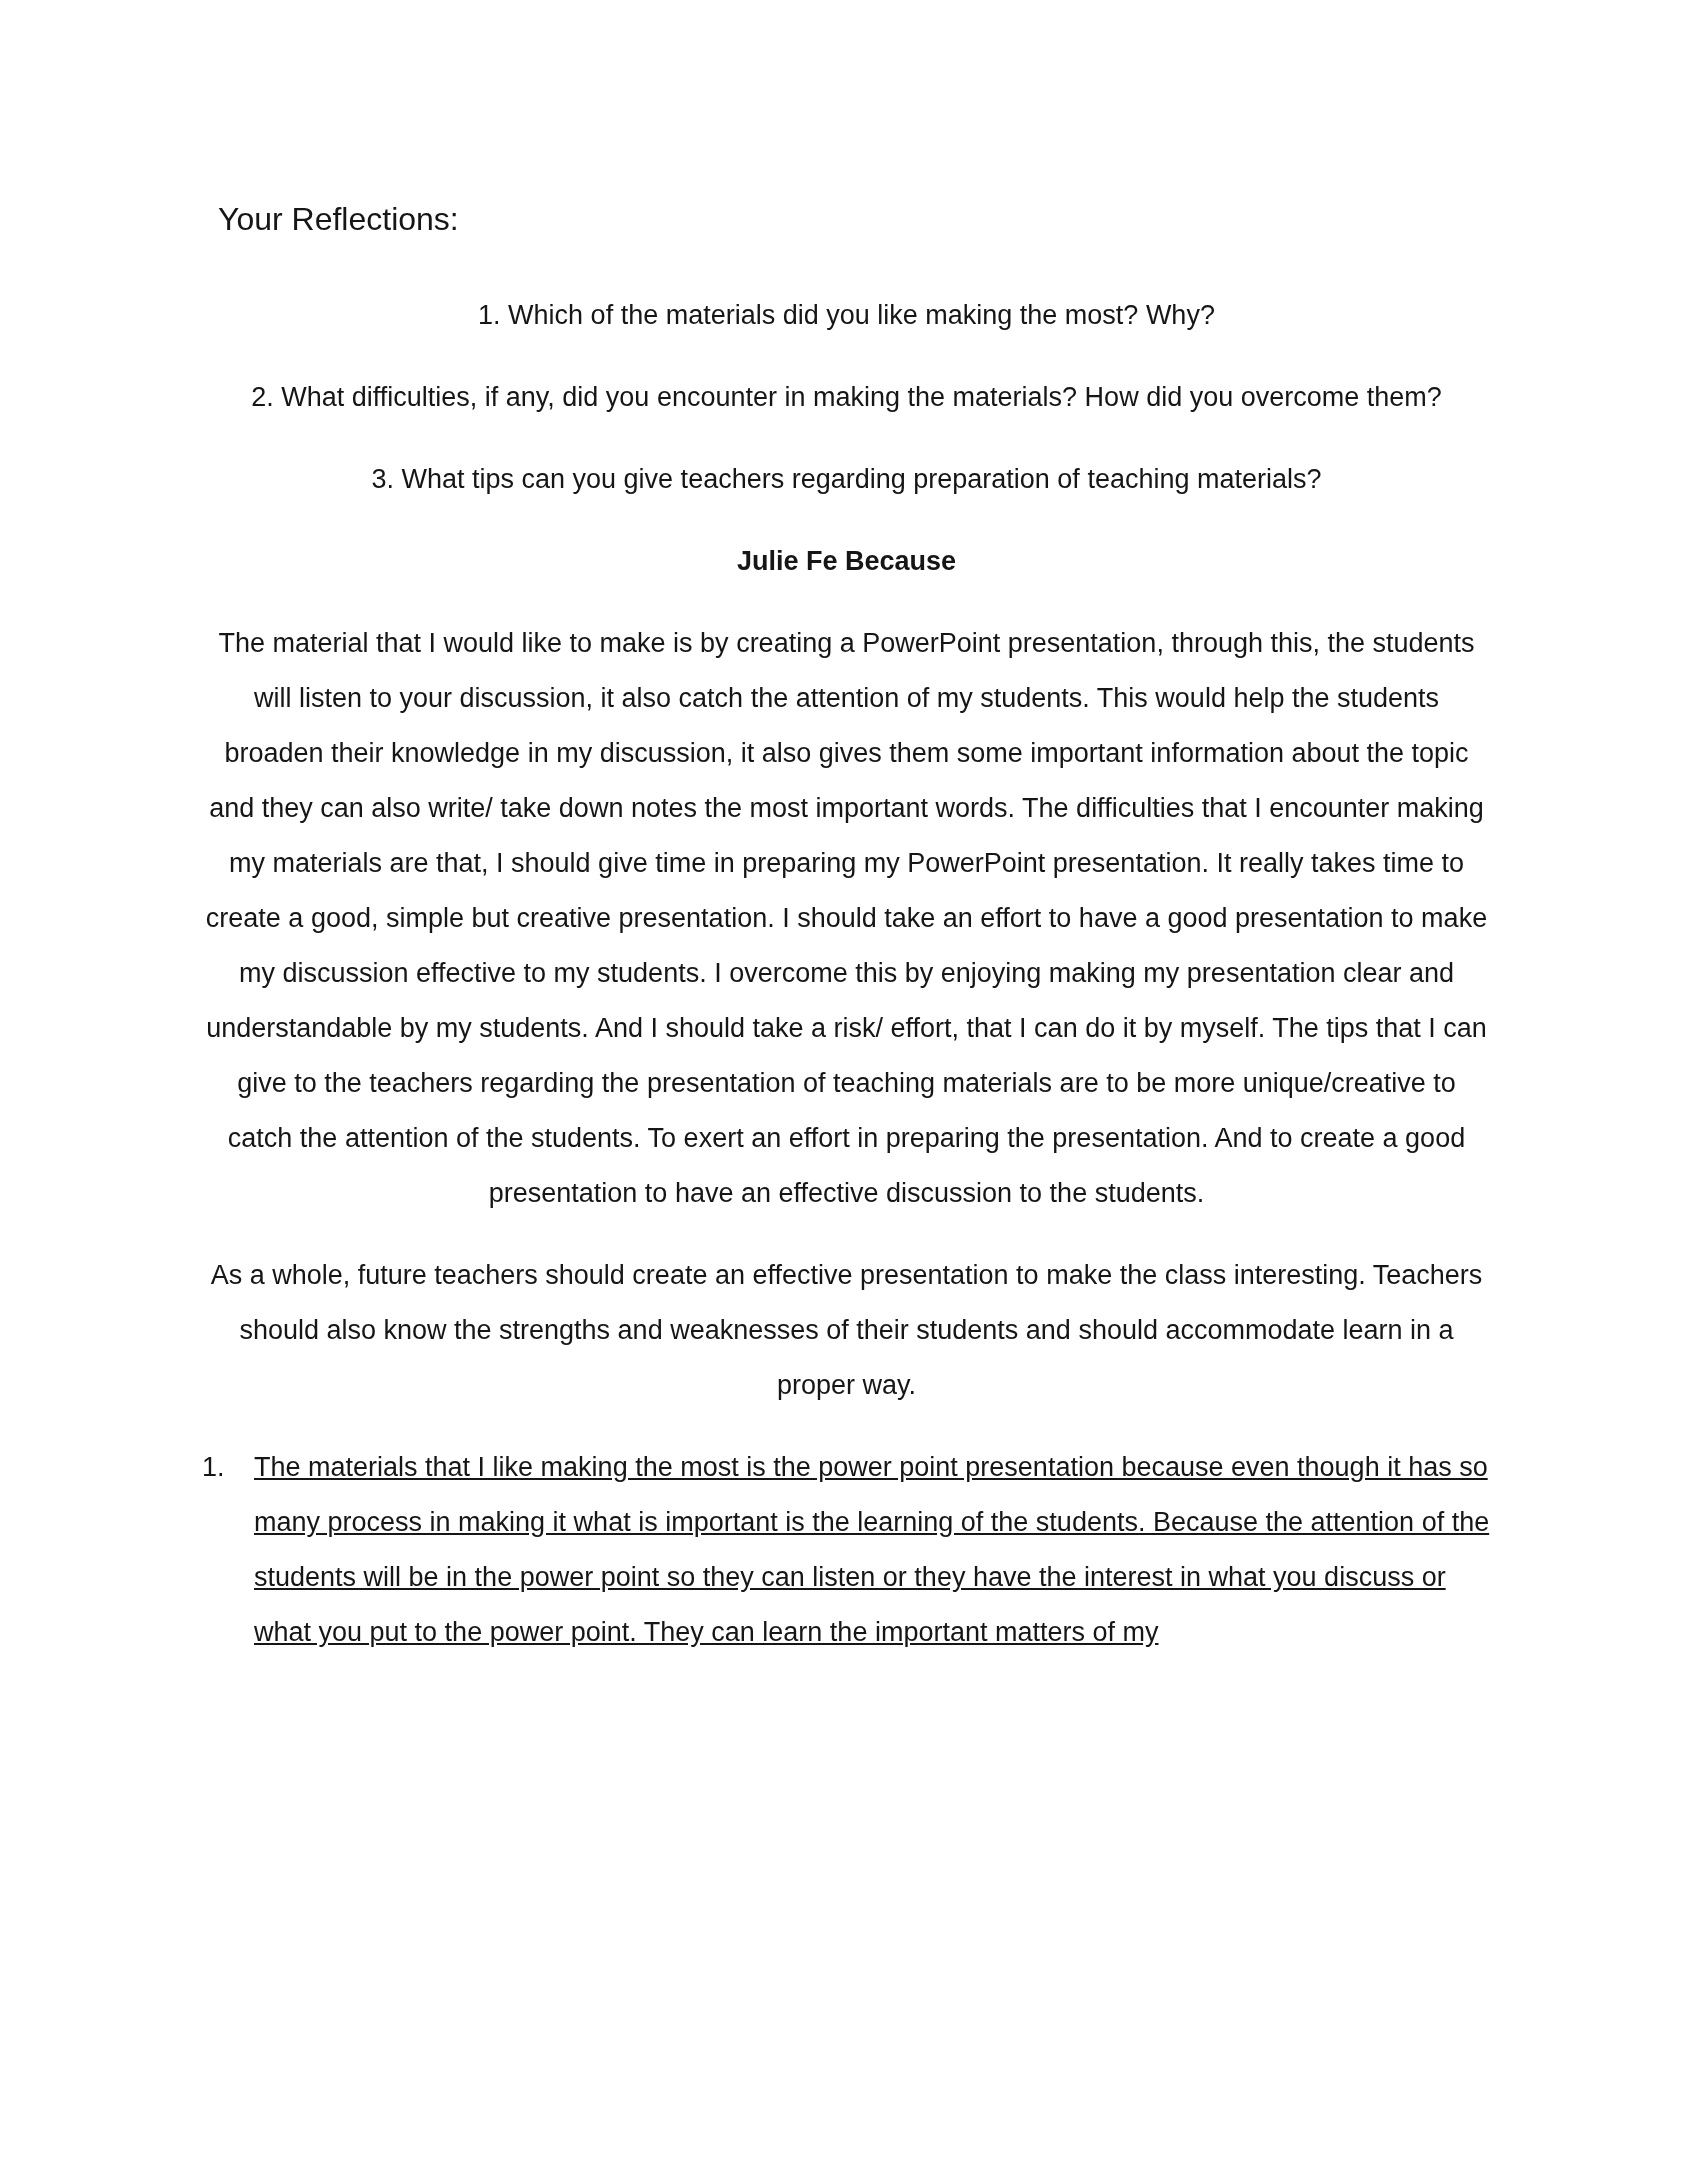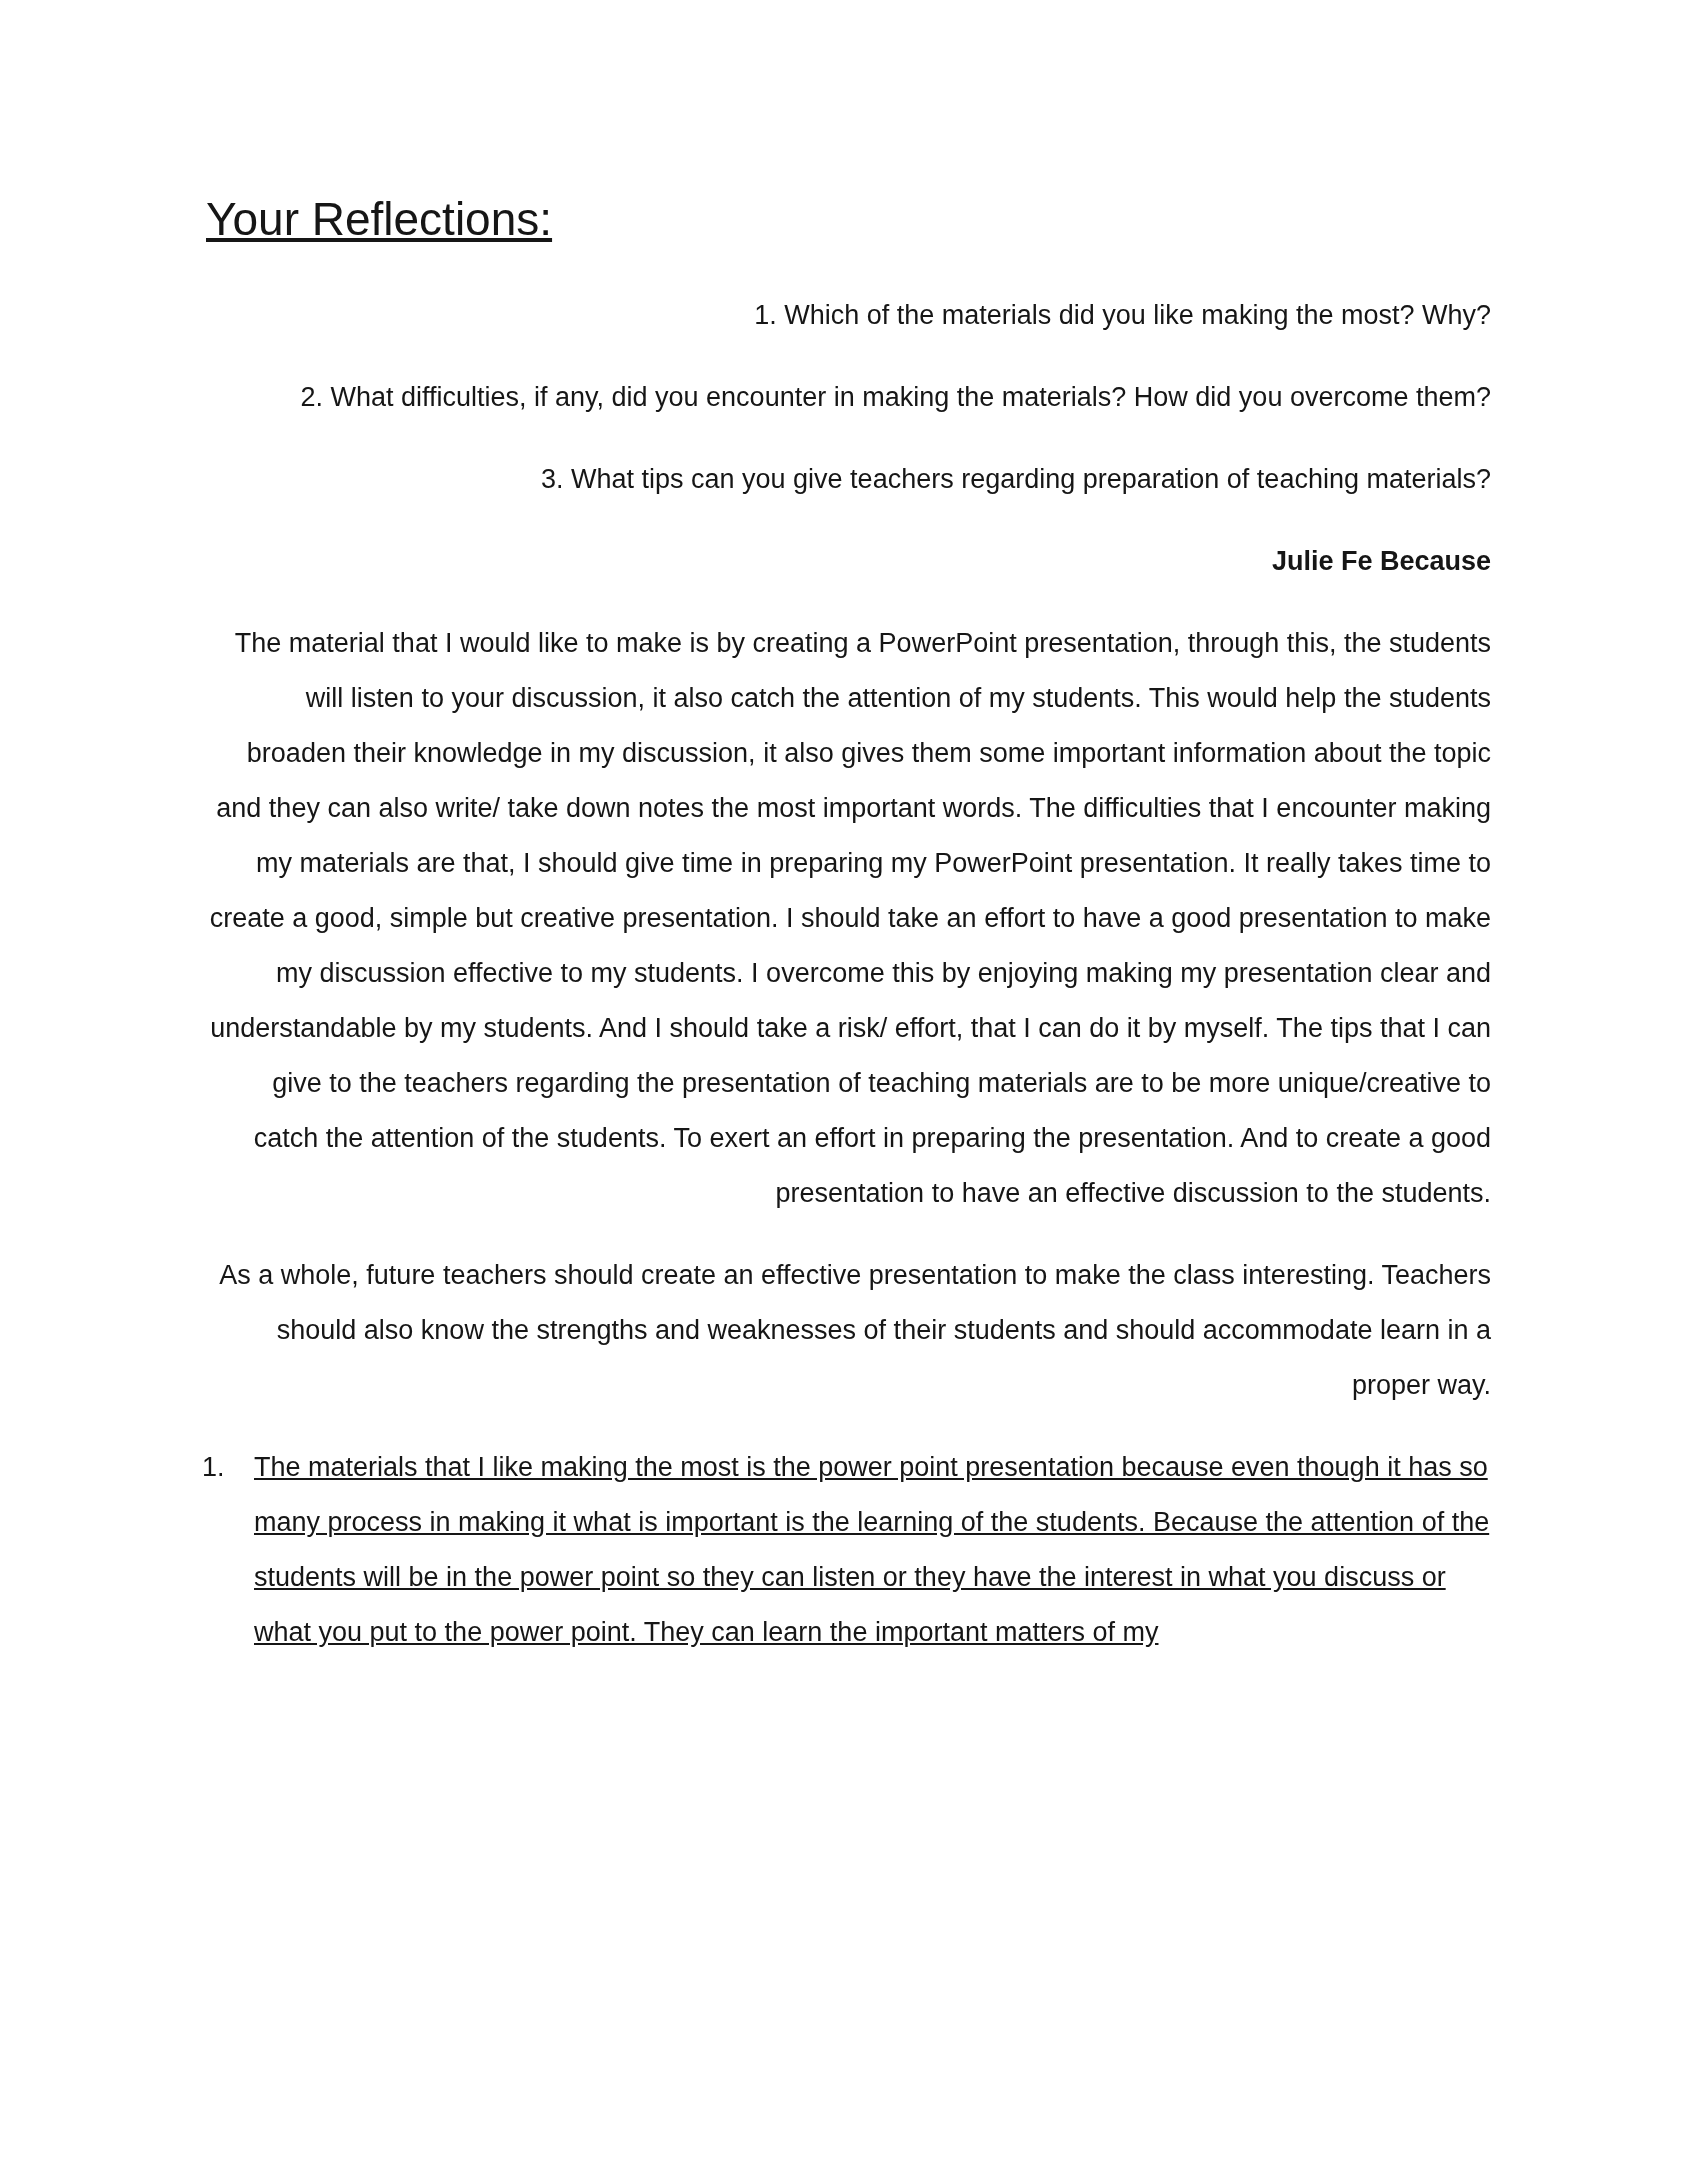--- a/index.html
+++ b/index.html
@@ -11,32 +11,31 @@
     position: relative;
     width: 1687px;
     height: 2183px;
     background: #ffffff;
     box-sizing: border-box;
     padding: 194px 196px 0 202px;
     font-family: "Liberation Sans", "DejaVu Sans", sans-serif;
     color: #161616;
   }
   .doc-title {
-    font-size: 46px;
+    font-size: 32px;
     font-weight: 400;
     line-height: 51px;
-    margin: 0 0 43px 4px;
-    text-decoration: underline;
+    margin: 0 0 43px 16px;
   }
   p.body-text {
     font-size: 27px;
     font-weight: 400;
     line-height: 55px;
     margin: 0 0 27px 0;
-    text-align: right;
+    text-align: center;
   }
   p.author {
     font-weight: 700;
   }
   .list-item {
     display: flex;
     font-size: 27px;
     line-height: 55px;
     margin: 0 0 27px 0;
   }

